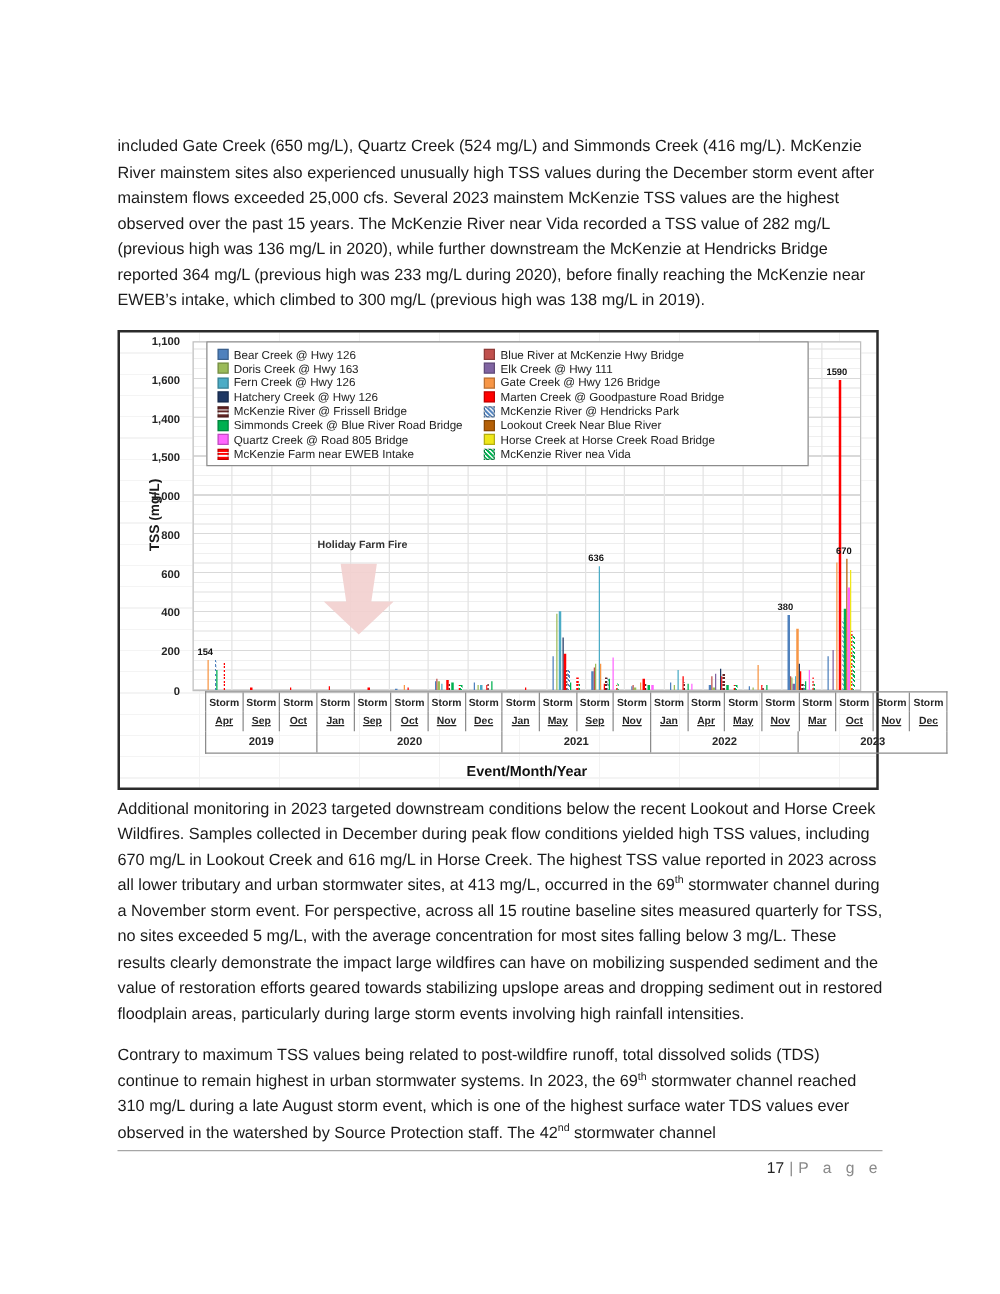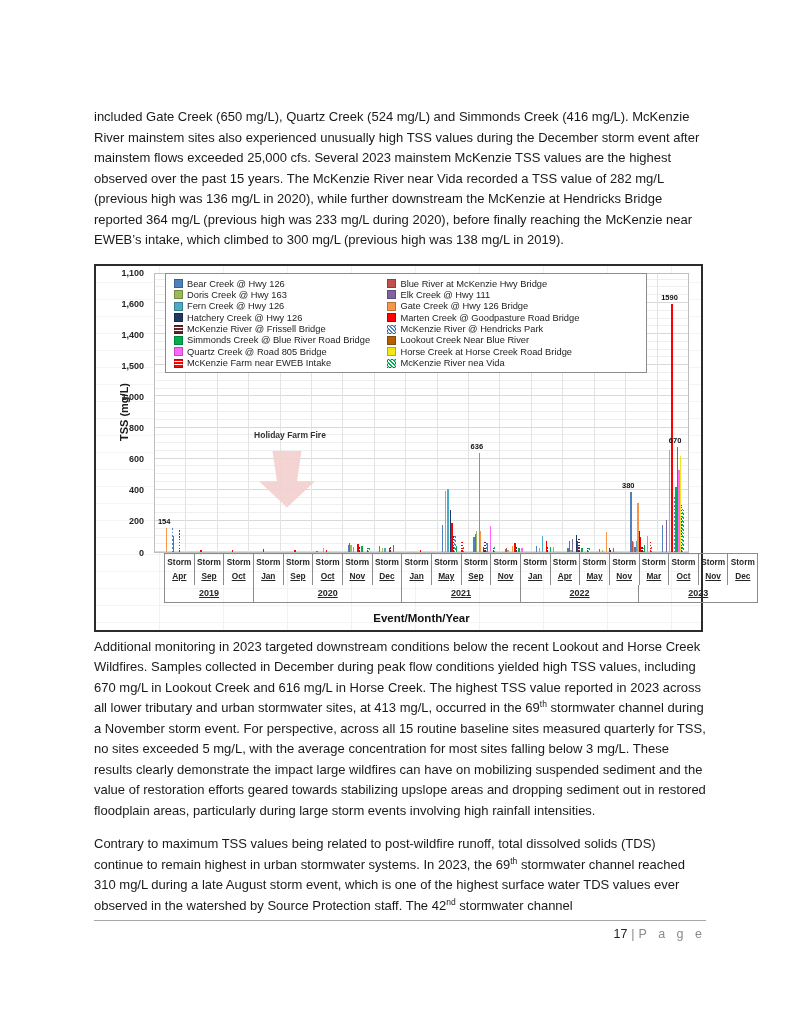--- a/index.html
+++ b/index.html
@@ -43,21 +43,21 @@
   .axis-band{position:absolute;left:58px;top:287px;width:594px;margin-left:10px;}
   .row-cells{display:flex;border-left:1px solid #8c8c8c;border-right:1px solid #8c8c8c;box-sizing:border-box;}
   .row-cells.first{border-top:1px solid #8c8c8c;}
   .cell{flex:1 1 0;text-align:center;font-size:8.3px;font-weight:bold;color:#262626;
         border-right:1px solid #8c8c8c;box-sizing:border-box;padding:3px 0 2px 0;}
   .cell:last-child{border-right:none;}
   .cell.month{padding:2px 0 4px 0;text-decoration:underline;}
   .year-row{display:flex;border-left:1px solid #8c8c8c;border-right:1px solid #8c8c8c;
             border-bottom:1px solid #8c8c8c;box-sizing:border-box;}
   .year-cell{text-align:center;font-size:9px;font-weight:bold;color:#262626;
-             border-right:1px solid #8c8c8c;box-sizing:border-box;padding:3px 0 4px 0;text-decoration:underline;}
+             border-right:1px solid #8c8c8c;box-sizing:border-box;padding:3px 0 4px 0;}
   .year-cell:last-child{border-right:none;}
   .x-title{position:absolute;left:58px;top:346px;width:535px;text-align:center;
            font-size:11.5px;font-weight:bold;color:#111;}
 
   
   .footer-rule{border:none;border-top:1px solid #a6a6a6;margin:4px 0 6px 0;}
   .footer{text-align:right;font-size:12.5px;}
   .footer .pg-num{color:#222;}
   .footer .pg-sep{color:#8a8a8a;margin:0 4px;}
   .footer .pg-word{color:#8a8a8a;letter-spacing:4px;}

